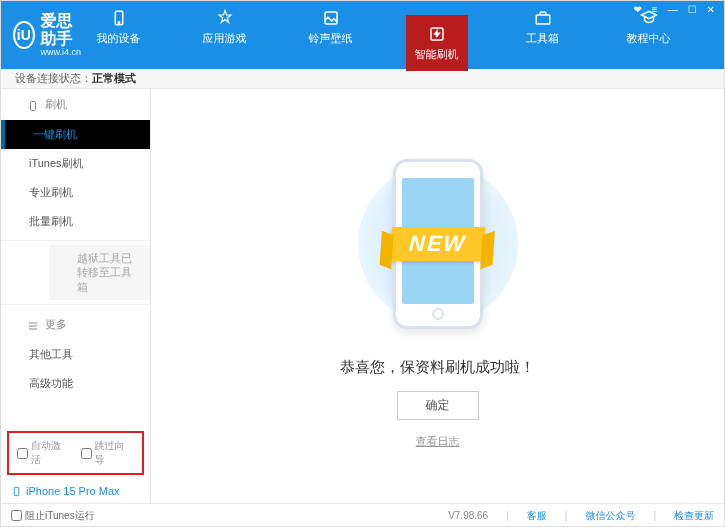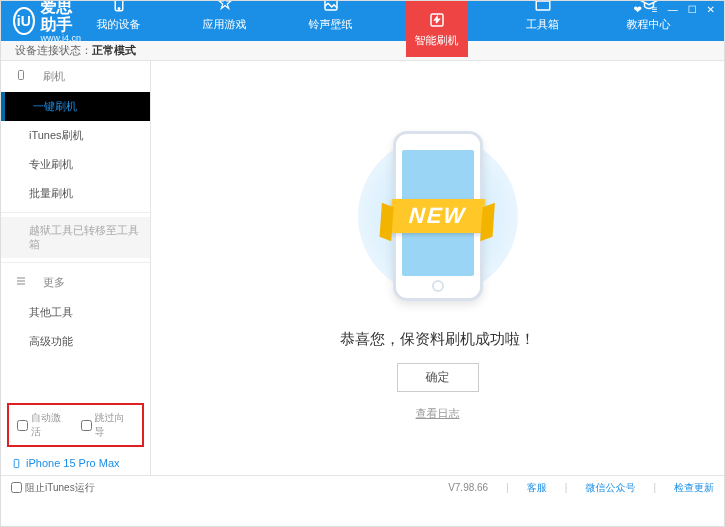--- a/index.html
+++ b/index.html
@@ -1,38 +1,38 @@
 <!DOCTYPE html>
 <html><head>
 <meta charset="utf-8">
 <style>
 * { margin: 0; padding: 0; box-sizing: border-box; font-family: "Microsoft YaHei", Arial, sans-serif; }
 body { width: 725px; height: 527px; overflow: hidden; background: #fff; border: 1px solid #ddd; }
-.header { background: #1b8fe6; color: #fff; height: 40px; display: flex; align-items: center; padding: 0 12px; }
+.header { background: #1b8fe6; color: #fff; height: 68px; display: flex; align-items: center; padding: 0 12px; }
 .logo-wrap { display: flex; align-items: center; gap: 6px; width: 138px; }
 .logo-circle { width: 28px; height: 28px; border: 2px solid #fff; border-radius: 50%; display: flex; align-items: center; justify-content: center; font-weight: bold; font-size: 14px; }
 .logo-text { display: flex; flex-direction: column; line-height: 1.1; }
 .logo-text .t1 { font-size: 16px; font-weight: bold; }
 .logo-text .t2 { font-size: 9px; opacity: .9; }
 .nav { display: flex; flex: 1; gap: 44px; }
 .nav-item { width: 62px; height: 56px; display: flex; flex-direction: column; align-items: center; justify-content: center; gap: 3px; font-size: 11px; cursor: pointer; }
-.nav-item.active { background: #ef4444; margin-top: 16px; }
+.nav-item.active { background: #b91c1c; margin-top: 16px; }
 .nav-icon { width: 20px; height: 20px; display: flex; align-items: center; justify-content: center; }
 .header-right { display: flex; align-items: center; gap: 10px; }
 .win-btns { position: absolute; top: 4px; right: 8px; display: flex; gap: 6px; font-size: 10px; color: #fff; align-items: center; }
 .win-btn { cursor: pointer; padding: 0 2px; }
 .circ-btn { width: 24px; height: 24px; border: 1.5px solid #fff; border-radius: 50%; display: flex; align-items: center; justify-content: center; cursor: pointer; }
 .status-bar { height: 20px; background: #f7f7f7; border-bottom: 1px solid #e5e5e5; display: flex; align-items: center; padding: 0 14px; font-size: 11px; color: #666; }
 .status-bar b { color: #333; }
 .body { display: flex; height: 414px; }
 .sidebar { width: 150px; border-right: 1px solid #e5e5e5; overflow-y: auto; font-size: 11px; color: #555; display: flex; flex-direction: column; }
-.side-group { padding: 8px 14px; display: flex; align-items: flex-start; gap: 16px; color: #888; border-bottom: 0px solid #eee; }
+.side-group { padding: 8px 26px; display: flex; align-items: flex-end; gap: 6px; color: #888; border-bottom: 0px solid #eee; }
 .side-item { padding: 7px 10px 7px 28px; cursor: pointer; color: #555; }
 .side-item.active { background: #000000; color: #1b8fe6; border-left: 4px solid #0369a1; }
-.side-item.desc { color: #aaa; background: #f5f5f5; line-height: 1.3; padding: 6px 10px 6px 28px; }
+.side-item.desc { color: #aaa; background: #f5f5f5; line-height: 1.3; padding: 6px 10px 6px 28px; margin-left: 48px; }
 .side-sep { height: 1px; background: #eee; margin: 4px 0; }
 .red-box { border: 2px solid #e02020; padding: 6px 8px; margin: 4px 6px; display: flex; gap: 10px; font-size: 10px; color: #999; }
 .chk { display: flex; align-items: center; gap: 3px; }
 .chk input { width: 11px; height: 11px; }
 .device-box { padding: 6px 10px; font-size: 11px; }
 .device-name { color: #1b8fe6; display: flex; align-items: center; gap: 4px; }
 .main { flex: 1; display: flex; flex-direction: column; align-items: center; justify-content: center; gap: 14px; }
 .phone-img { position: relative; width: 140px; height: 200px; display: flex; align-items: center; justify-content: center; }
 .circle-bg { width: 160px; height: 160px; border-radius: 50%; background: radial-gradient(circle, #c3e6fb 0%, #e8f5fe 70%, #fff 100%); position: absolute; }
 .phone-body { width: 90px; height: 170px; background: #fff; border: 3px solid #d9e2ec; border-radius: 14px; position: relative; z-index: 2; box-shadow: 0 4px 10px rgba(0,0,0,.1); }

